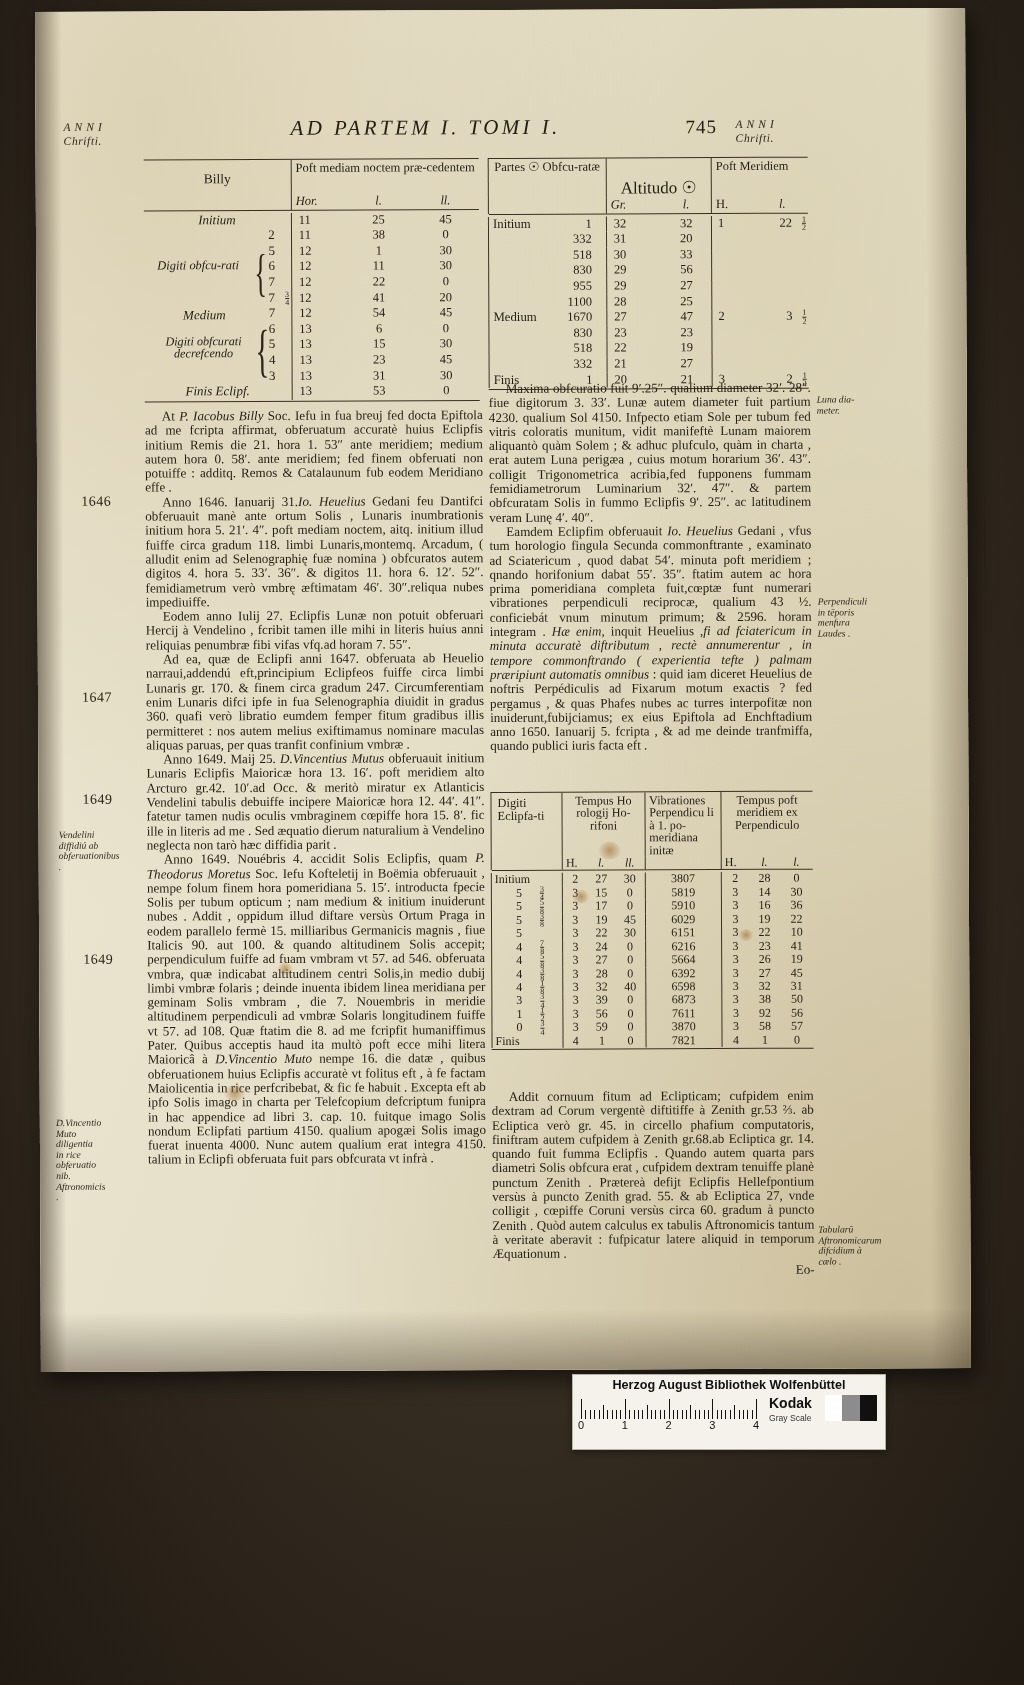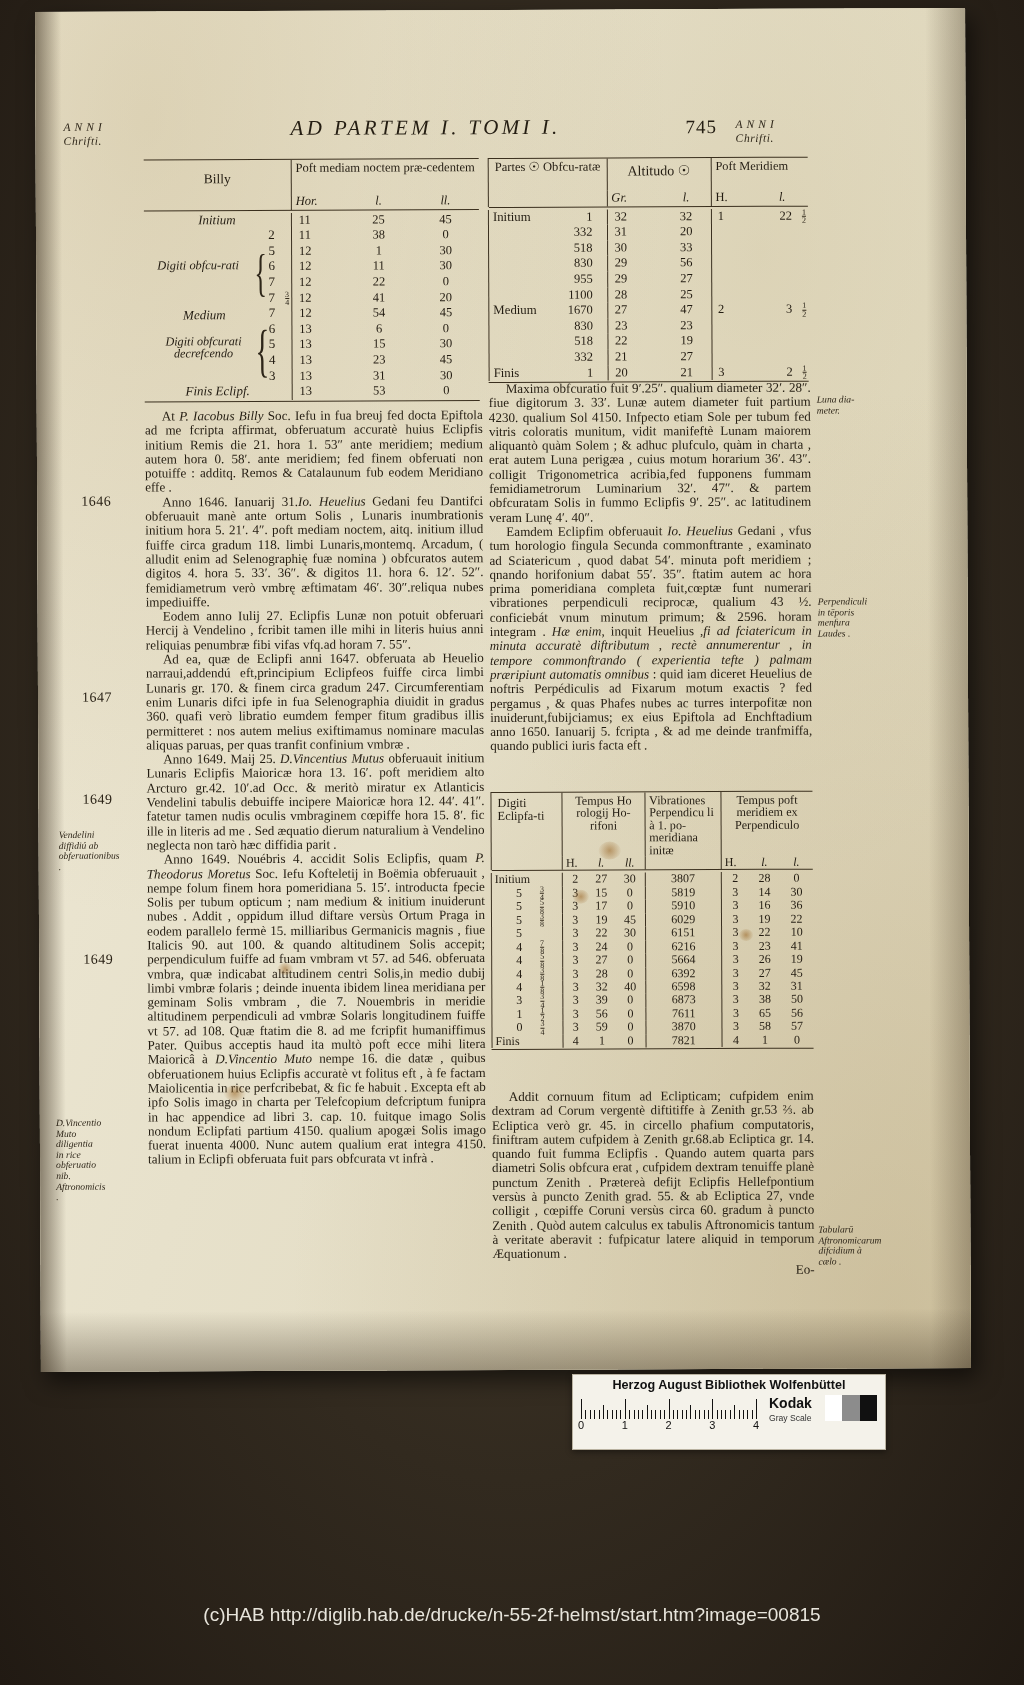--- a/index.html
+++ b/index.html
@@ -307,21 +307,21 @@
 
       <div class="tbl" id="tblRight">
         <div class="hline"></div>
         <table class="old" style="width:320px">
           <tbody>
               <tr>
             <td class="vb ctr" style="width:128px;height:32px">
               <span style="display:block;font-size:12.6px;line-height:12.8px;padding-top:2px">Partes ☉ Obfcu-ratæ</span>
             </td>
             <td class="vb ctr" colspan="2" style="width:100px">
-              <span style="display:block;font-size:14px;padding-top:5px">Altitudo ☉</span>
+              <span style="display:block;font-size:17px;padding-top:20px">Altitudo ☉</span>
             </td>
             <td class="vb ctr" colspan="2" style="width:92px">
               <span style="display:block;font-size:12.4px;padding-top:2px;padding-left:2px;text-align:left">Poft Meridiem</span>
             </td>
           </tr>
           <tr>
             <td class="vb"></td>
             <td class="vb ital" style="width:50px;padding-left:4px">Gr.</td>
             <td class="ital ctr" style="width:50px">l.</td>
             <td class="vb" style="width:40px;padding-left:4px">H.</td>
@@ -663,21 +663,21 @@
               <tr>
                 <td class="vb" style="width:74px;position:relative">
                   <span style="position:absolute;left:24px;top:0">1</span>
                   <span style="position:absolute;left:48px;top:0"><span class="frac"><b>1</b>2</span></span>
                 </td>
                 <td class="vb ctr" style="width:22px">3</td>
                 <td class="ctr" style="width:28px">56</td>
                 <td class="ctr" style="width:30px">0</td>
                 <td class="vb ctr" style="width:76px">7611</td>
                 <td class="vb ctr" style="width:24px">3</td>
-                <td class="ctr" style="width:30px">65</td>
+                <td class="ctr" style="width:30px">92</td>
                 <td class="ctr" style="width:32px">56</td>
               </tr>
               <tr>
                 <td class="vb" style="width:74px;position:relative">
                   <span style="position:absolute;left:24px;top:0">0</span>
                   <span style="position:absolute;left:48px;top:0"><span class="frac"><b>3</b>4</span></span>
                 </td>
                 <td class="vb ctr" style="width:22px">3</td>
                 <td class="ctr" style="width:28px">59</td>
                 <td class="ctr" style="width:30px">0</td>
@@ -781,14 +781,13 @@
       </div>
     <div class="kodak">Kodak</div>
     <div class="grayLabel">Gray Scale</div>
     <div class="patches">
       <i style="background:#ffffff"></i>
       <i style="background:#8c8c8c"></i>
       <i style="background:#111111"></i>
     </div>
   </div>
 
-  <div id="credit">(c)HAB http://diglib.hab.de/drucke/n-55-2f-helmst/start.htm?image=00815</div>
 </div>
 
 </body></html>

